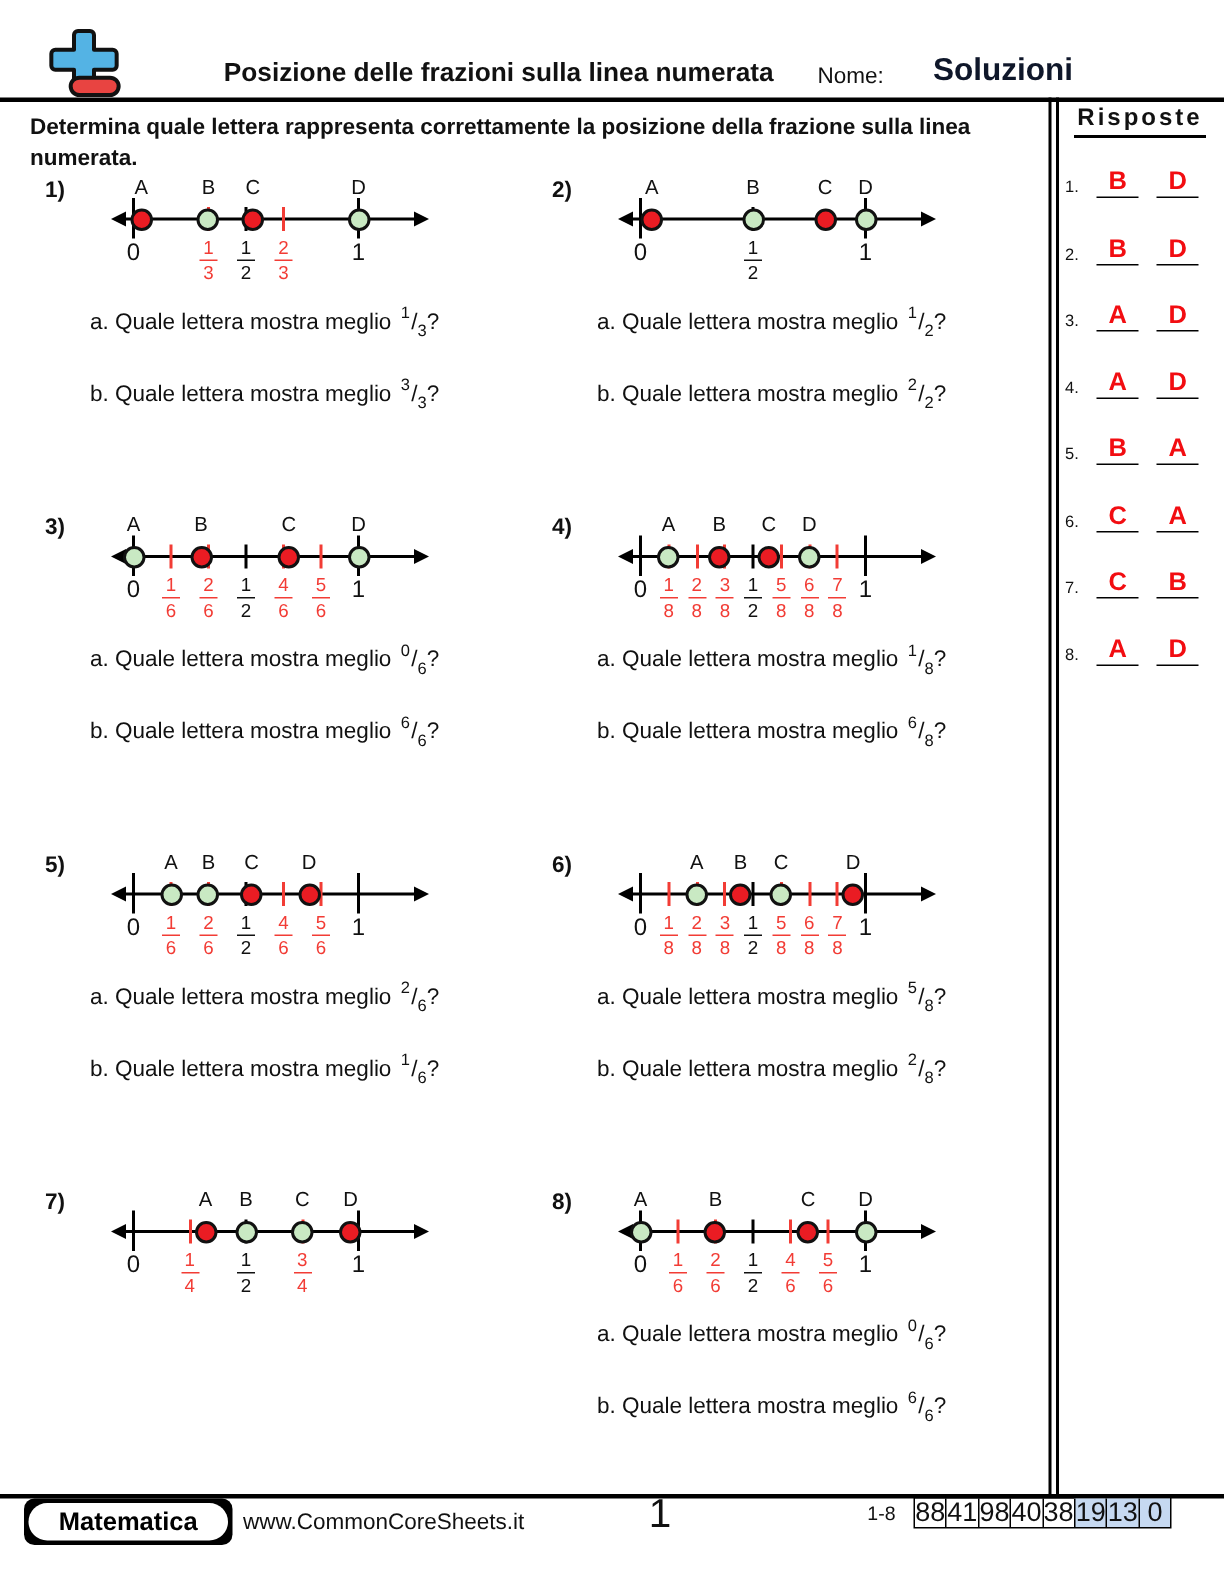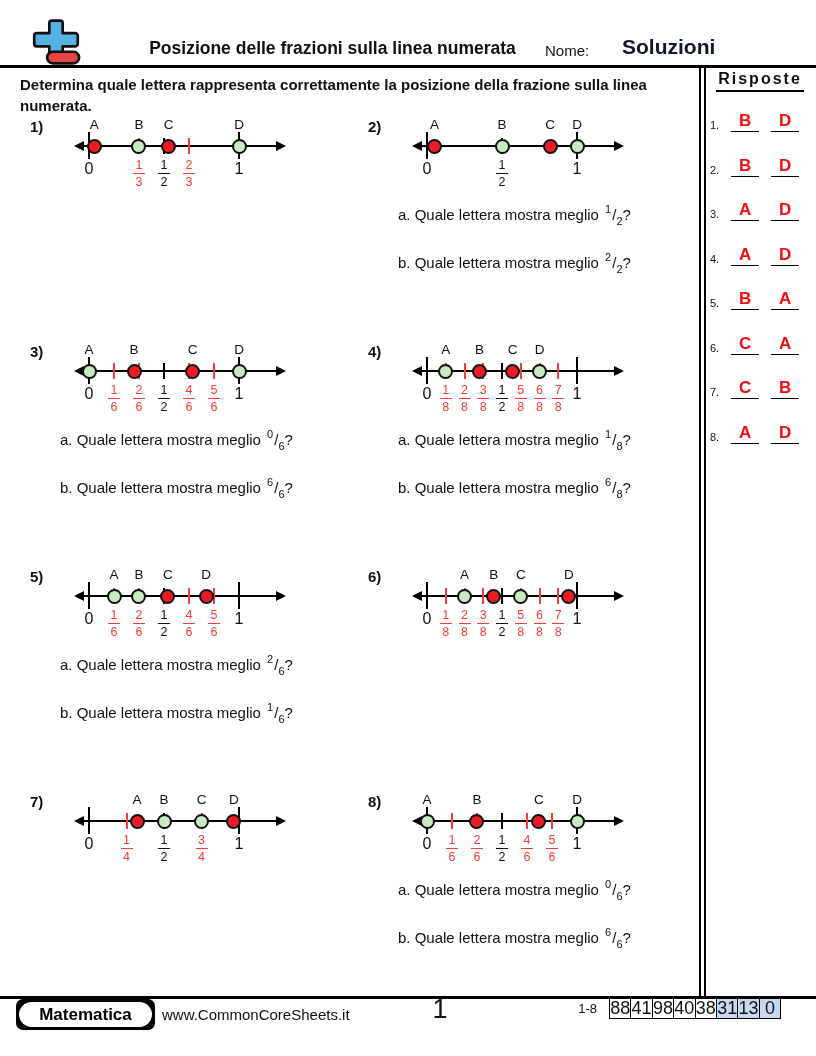--- a/index.html
+++ b/index.html
@@ -161,20 +161,24 @@
           <div class="numlab" style="left: 155px;">1</div>
           <div class="dot" style="left: 12.75px; background: rgb(234, 28, 35);"></div>
           <div class="dletter" style="left: 10.25px;">A</div>
           <div class="dot" style="left: 57.495px; background: rgb(201, 233, 195);"></div>
           <div class="dletter" style="left: 54.995px;">B</div>
           <div class="dot" style="left: 87px; background: rgb(234, 28, 35);"></div>
           <div class="dletter" style="left: 84.5px;">C</div>
           <div class="dot" style="left: 157.5px; background: rgb(201, 233, 195);"></div>
           <div class="dletter" style="left: 155px;">D</div>
         </div>
+        <div class="qs">
+          <div class="qline"><span>a. Quale lettera mostra meglio </span><span class="qf"><sup>1</sup>/<sub>3</sub></span><span>?</span></div>
+          <div class="qline"><span>b. Quale lettera mostra meglio </span><span class="qf"><sup>3</sup>/<sub>3</sub></span><span>?</span></div>
+        </div>
       </div>
       <div class="problem" style="left: 362px; top: 115px;">
         <div class="pnum">2)</div>
         <div class="nline">
           <div class="axis"></div>
           <div class="arr arr-l"></div>
           <div class="arr arr-r"></div>
           <div class="tick tall" style="left: 14px;"></div>
           <div class="numlab" style="left: 5px;">0</div>
           <div class="tick" style="left: 89px;"></div>
@@ -426,20 +430,24 @@
           <div class="tick tall" style="left: 164px;"></div>
           <div class="numlab" style="left: 155px;">1</div>
           <div class="dot" style="left: 45px; background: rgb(201, 233, 195);"></div>
           <div class="dletter" style="left: 42.5px;">A</div>
           <div class="dot" style="left: 74.25px; background: rgb(234, 28, 35);"></div>
           <div class="dletter" style="left: 71.75px;">B</div>
           <div class="dot" style="left: 101.25px; background: rgb(201, 233, 195);"></div>
           <div class="dletter" style="left: 98.75px;">C</div>
           <div class="dot" style="left: 149.25px; background: rgb(234, 28, 35);"></div>
           <div class="dletter" style="left: 146.75px;">D</div>
+        </div>
+        <div class="qs">
+          <div class="qline"><span>a. Quale lettera mostra meglio </span><span class="qf"><sup>5</sup>/<sub>8</sub></span><span>?</span></div>
+          <div class="qline"><span>b. Quale lettera mostra meglio </span><span class="qf"><sup>2</sup>/<sub>8</sub></span><span>?</span></div>
         </div>
       </div>
       <div class="problem" style="left: 24px; top: 790px;">
         <div class="pnum">7)</div>
         <div class="nline">
           <div class="axis"></div>
           <div class="arr arr-l"></div>
           <div class="arr arr-r"></div>
           <div class="tick tall" style="left: 14px;"></div>
           <div class="numlab" style="left: 5px;">0</div>
@@ -537,18 +545,18 @@
   </div>
   <div class="url">www.CommonCoreSheets.it</div>
   <div class="pageno">1</div>
   <div class="range">1-8</div>
   <div class="scores" id="score-cells">
       <span class="scell">88</span>
       <span class="scell">41</span>
       <span class="scell">98</span>
       <span class="scell">40</span>
       <span class="scell">38</span>
-      <span class="scell" style="background: rgb(198, 217, 241);">31</span>
+      <span class="scell" style="background: rgb(198, 217, 241);">19</span>
       <span class="scell" style="background: rgb(198, 217, 241);">13</span>
       <span class="scell" style="background: rgb(198, 217, 241);">0</span>
     </div>
 
 </div>
 
 </body></html>

